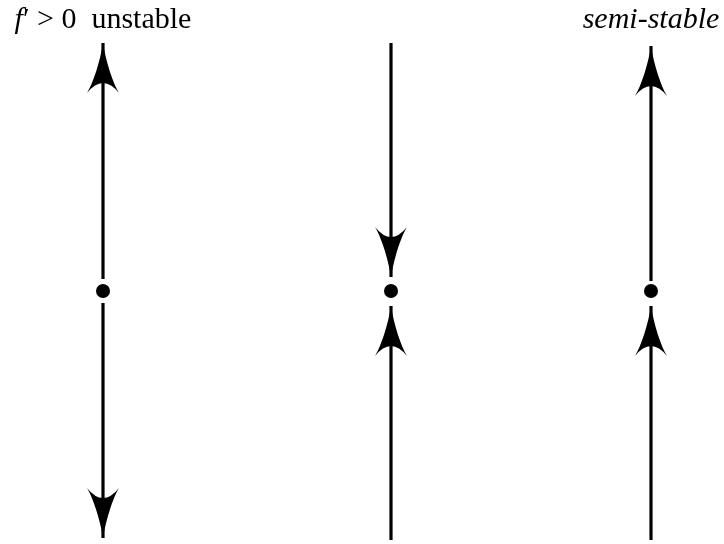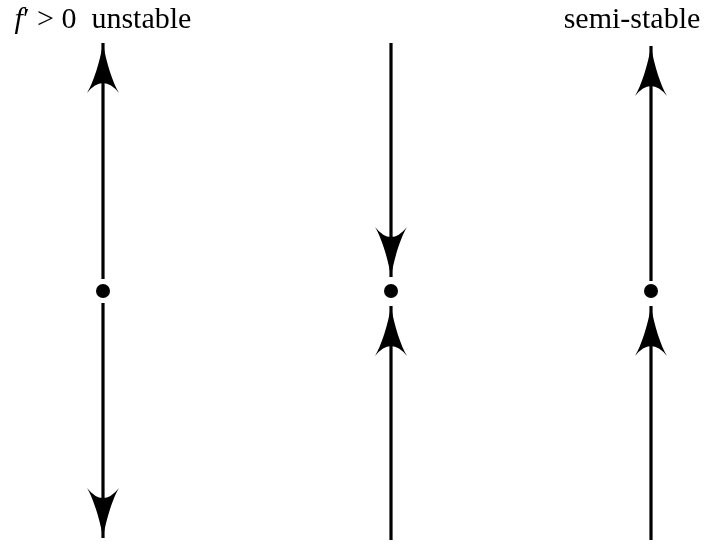--- a/index.html
+++ b/index.html
@@ -68,15 +68,15 @@
       <g>
         <line x1="651" x2="651" y1="46" y2="281" stroke="#000000" stroke-width="3.2"></line>
         <line x1="651" x2="651" y1="306" y2="540" stroke="#000000" stroke-width="3.2"></line>
         <path d="M 651 46 C 654.04 65 660.92 86 667 96 Q 651 76 635 96 C 641.08 86 647.96 65 651 46 Z" fill="#000000"></path>
         <path d="M 651 306 C 654.04 325 660.92 346 667 356 Q 651 336 635 356 C 641.08 346 647.96 325 651 306 Z" fill="#000000"></path>
         <circle cx="651" cy="291" r="7" fill="#000000"></circle>
       </g>
     </svg>
   <div class="labels">
       <div class="col-label" style="left: 103px;"><span class="it">f</span><span>′ &gt; 0 unstable</span></div>
-      <div class="col-label" style="left: 632px;"><span>semi-stable</span></div>
+      <div class="col-label" style="left: 651px; font-style: italic;"><span>semi-stable</span></div>
     </div>
 </div>
 
 </body></html>

